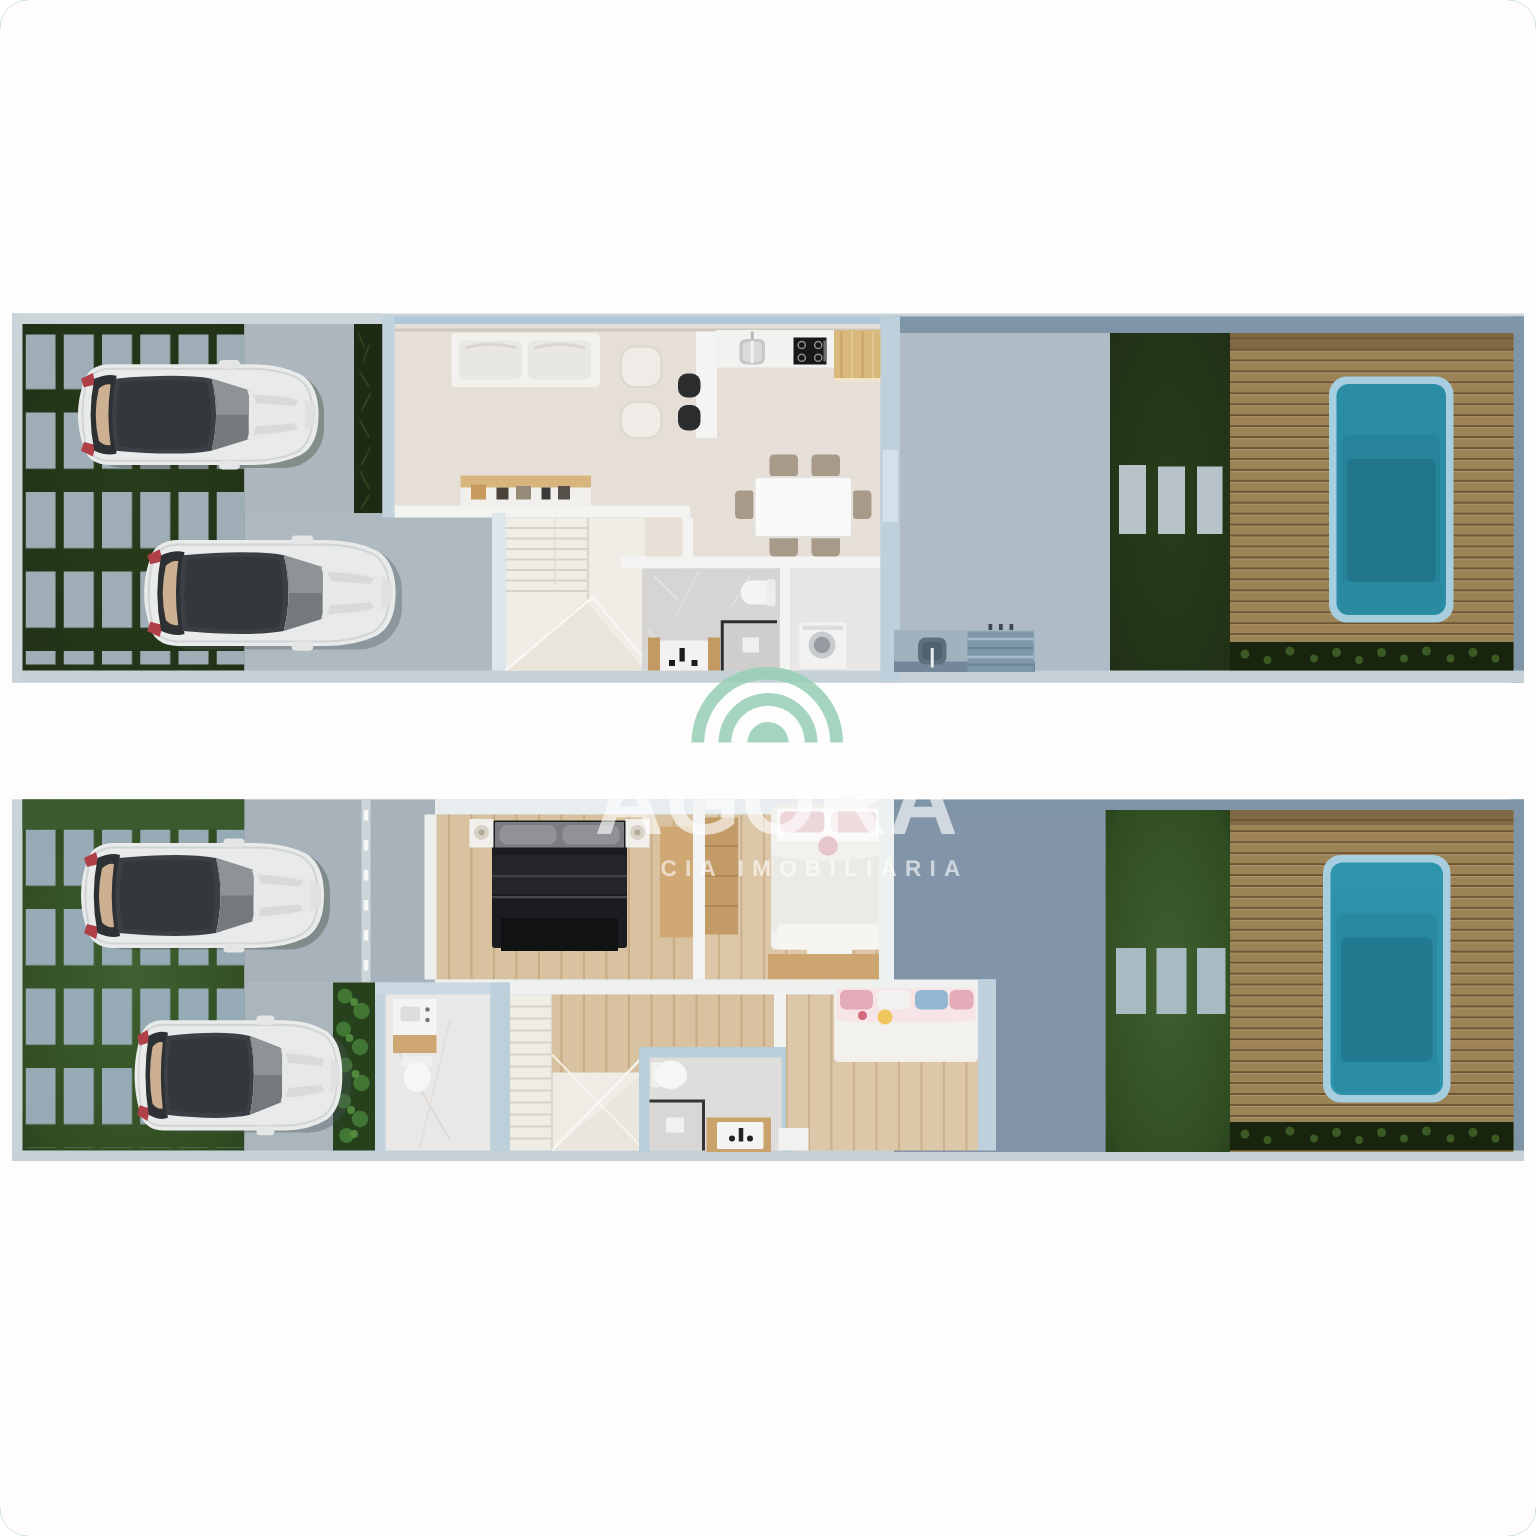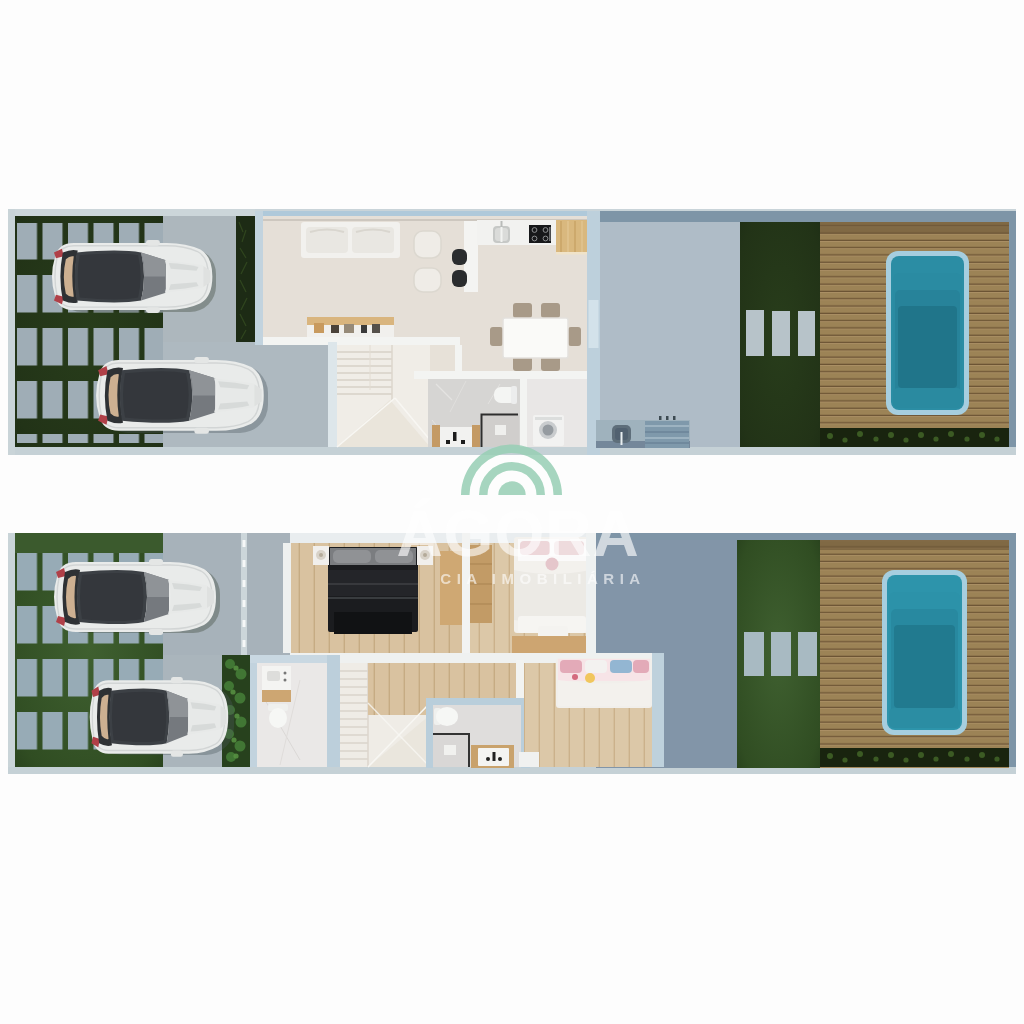--- a/index.html
+++ b/index.html
@@ -1,16 +1,16 @@
 <!DOCTYPE html>
 <html><head>
 <meta charset="utf-8">
 <style>
 html,body{margin:0;padding:0;background:#fff;}
-.page{position:relative;width:1024px;height:1024px;background:#0f766e;overflow:hidden;font-family:"Liberation Sans",sans-serif;}
+.page{position:relative;width:1024px;height:1024px;background:#0f766e;overflow:hidden;font-family:"Liberation Sans",sans-serif;border-radius:19px;}
 </style>
 </head>
 <body>
 <div class="page">
 <svg width="1024" height="1024" viewBox="0 0 1024 1024" xmlns="http://www.w3.org/2000/svg">
 <defs>
 <pattern id="pavers" width="25.5" height="53" patternUnits="userSpaceOnUse" patternTransform="translate(17,10)">
   <rect x="0" y="0" width="20" height="37.5" fill="#9fadb6"></rect>
 </pattern>
 <pattern id="pavers2" width="25.5" height="53" patternUnits="userSpaceOnUse" patternTransform="translate(17,23)">

